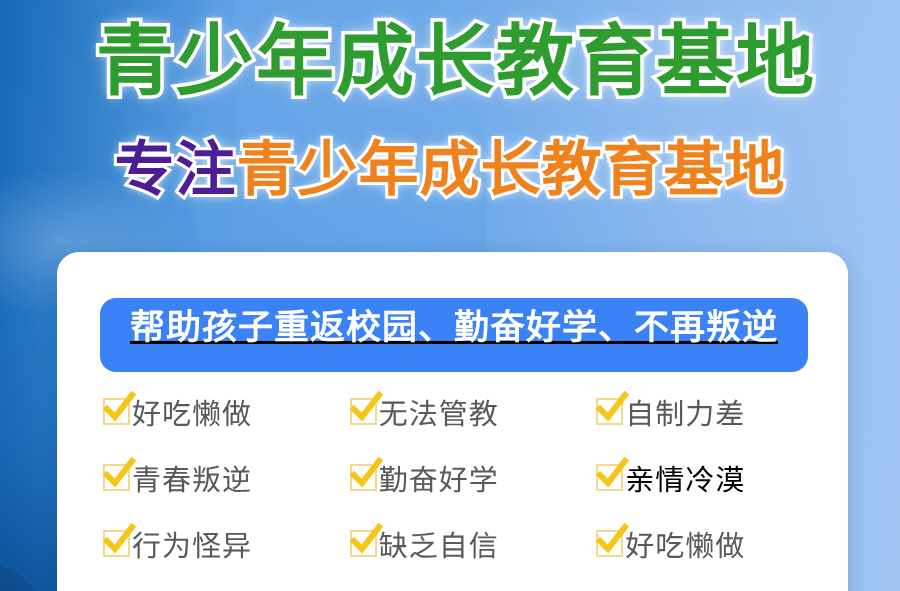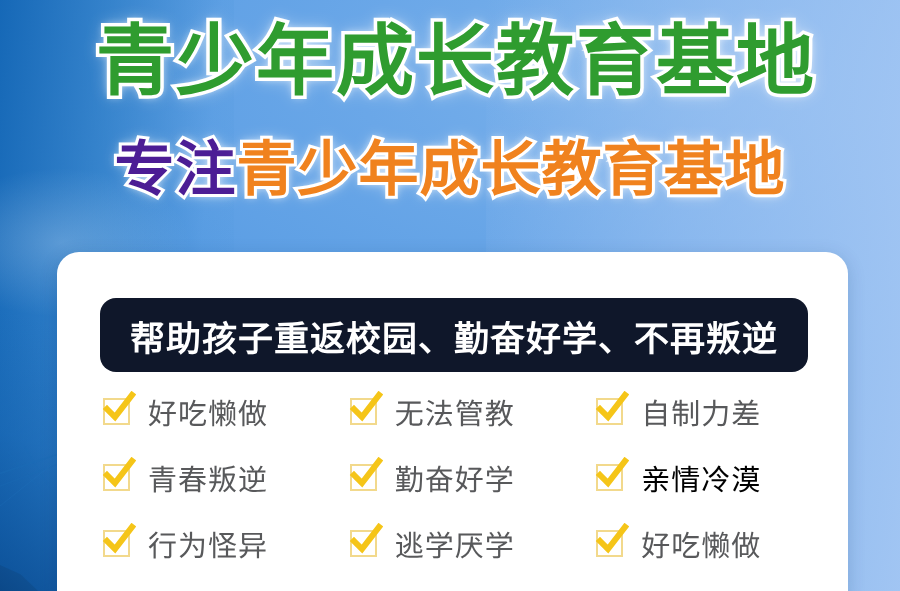--- a/index.html
+++ b/index.html
@@ -81,39 +81,39 @@
     width:791px; height:360px;
     background:#ffffff;
     border-radius:22px;
     box-shadow:0 4px 18px rgba(10,50,100,.18);
   }
 
   
   .banner{
     position:absolute; left:43px; top:46px;
     width:708px; height:74px;
-    background:#0f172a;
+    background:#3b82f6;
     border-radius:16px;
-    display:flex; align-items:center; justify-content:center;
+    display:flex; align-items:flex-start; justify-content:center;text-decoration:underline;
   }
   .banner-text{
     color:#ffffff; font-size:35px; font-weight:bold; letter-spacing:1px;
     white-space:nowrap;
   }
 
   
   .checklist{
     position:absolute; left:46px; top:138px;
     width:740px;
     display:grid;
     grid-template-columns:repeat(3, 1fr);
     row-gap:24px;
   }
   .check-item{
-    display:flex; align-items:center; gap:18px;
+    display:flex; align-items:center; gap:2px;
   }
   .check-box{
     position:relative; width:27px; height:27px; flex:0 0 27px;
     border:2px solid #f2d98c;
     background:#ffffff;
   }
   .check-box svg{
     position:absolute; left:-3px; top:-9px;
     width:34px; height:34px;
   }
@@ -213,21 +213,21 @@
             </svg>
           </span>
           <span class="check-label" style="color: rgb(88, 89, 91);">行为怪异</span>
         </div>
         <div class="check-item">
           <span class="check-box" style="border-color: rgb(242, 217, 140);">
             <svg viewBox="0 0 34 34" aria-hidden="true">
               <path d="M5 18 L13 26 L30 4" fill="none" stroke="#f5c518" stroke-width="6" stroke-linecap="square" stroke-linejoin="miter"></path>
             </svg>
           </span>
-          <span class="check-label" style="color: rgb(88, 89, 91);">逃学厌学</span>
+          <span class="check-label" style="color: rgb(88, 89, 91);">缺乏自信</span>
         </div>
         <div class="check-item">
           <span class="check-box" style="border-color: rgb(242, 217, 140);">
             <svg viewBox="0 0 34 34" aria-hidden="true">
               <path d="M5 18 L13 26 L30 4" fill="none" stroke="#f5c518" stroke-width="6" stroke-linecap="square" stroke-linejoin="miter"></path>
             </svg>
           </span>
           <span class="check-label" style="color: rgb(88, 89, 91);">好吃懒做</span>
         </div>
       </div>

